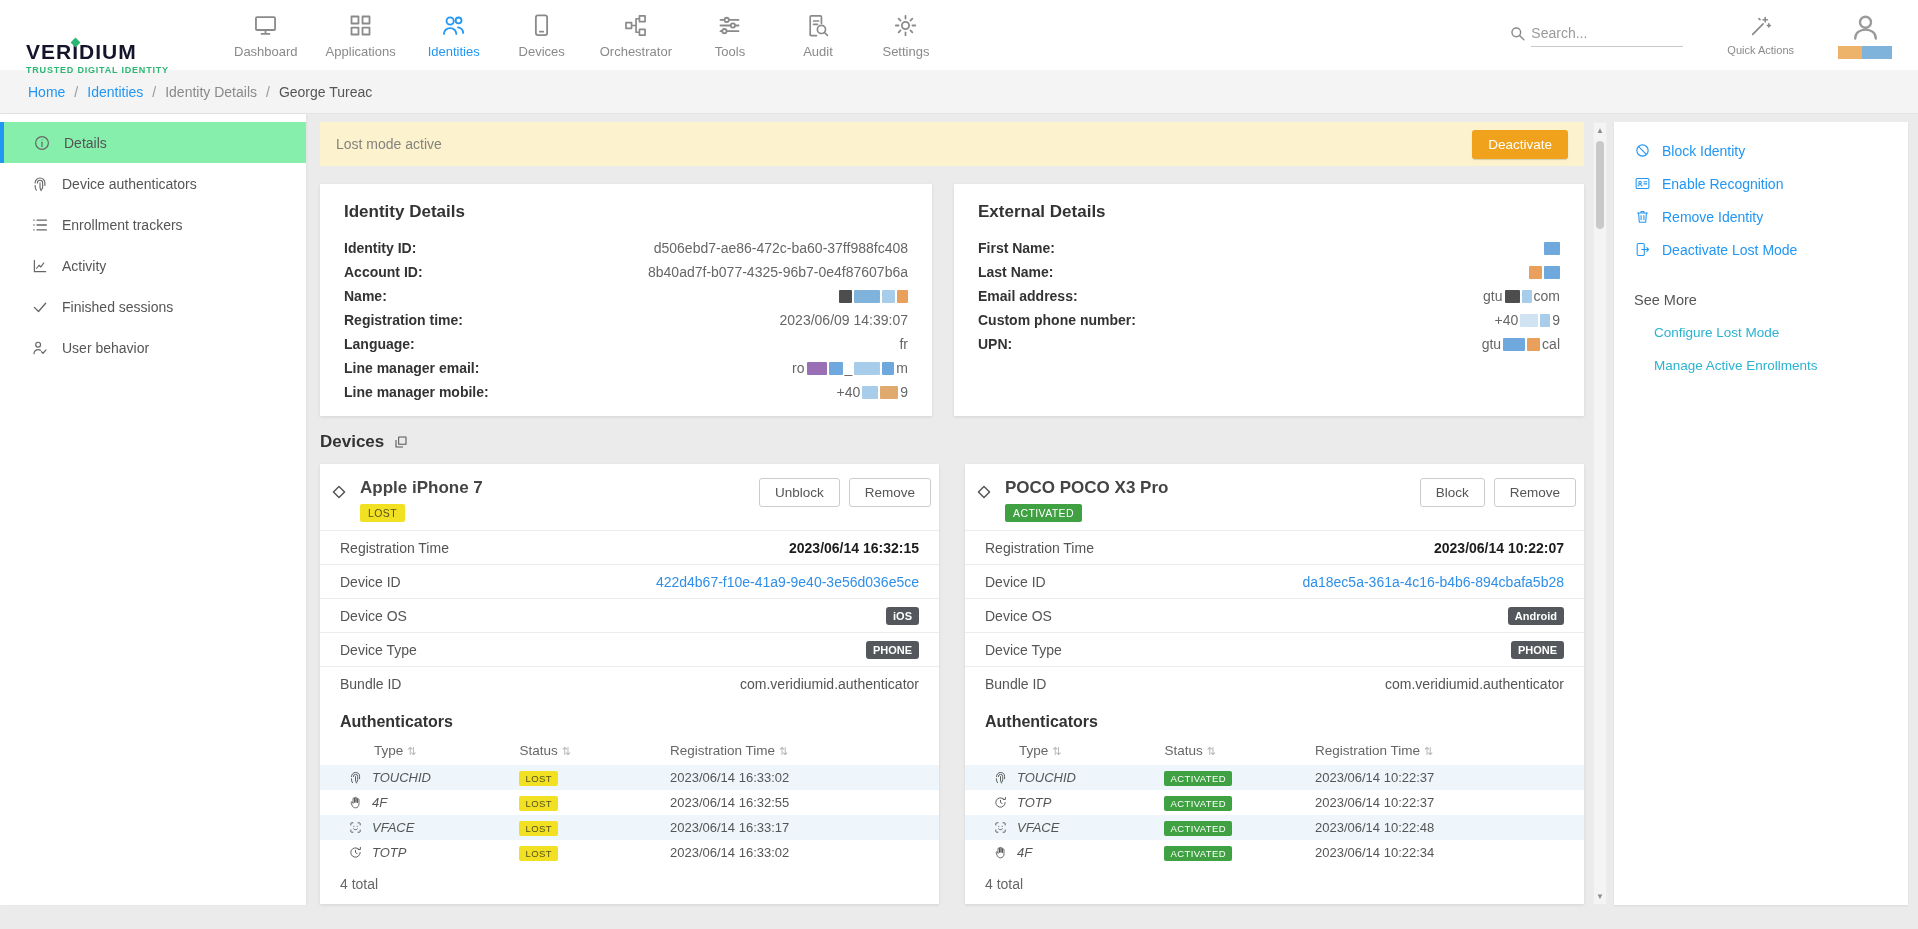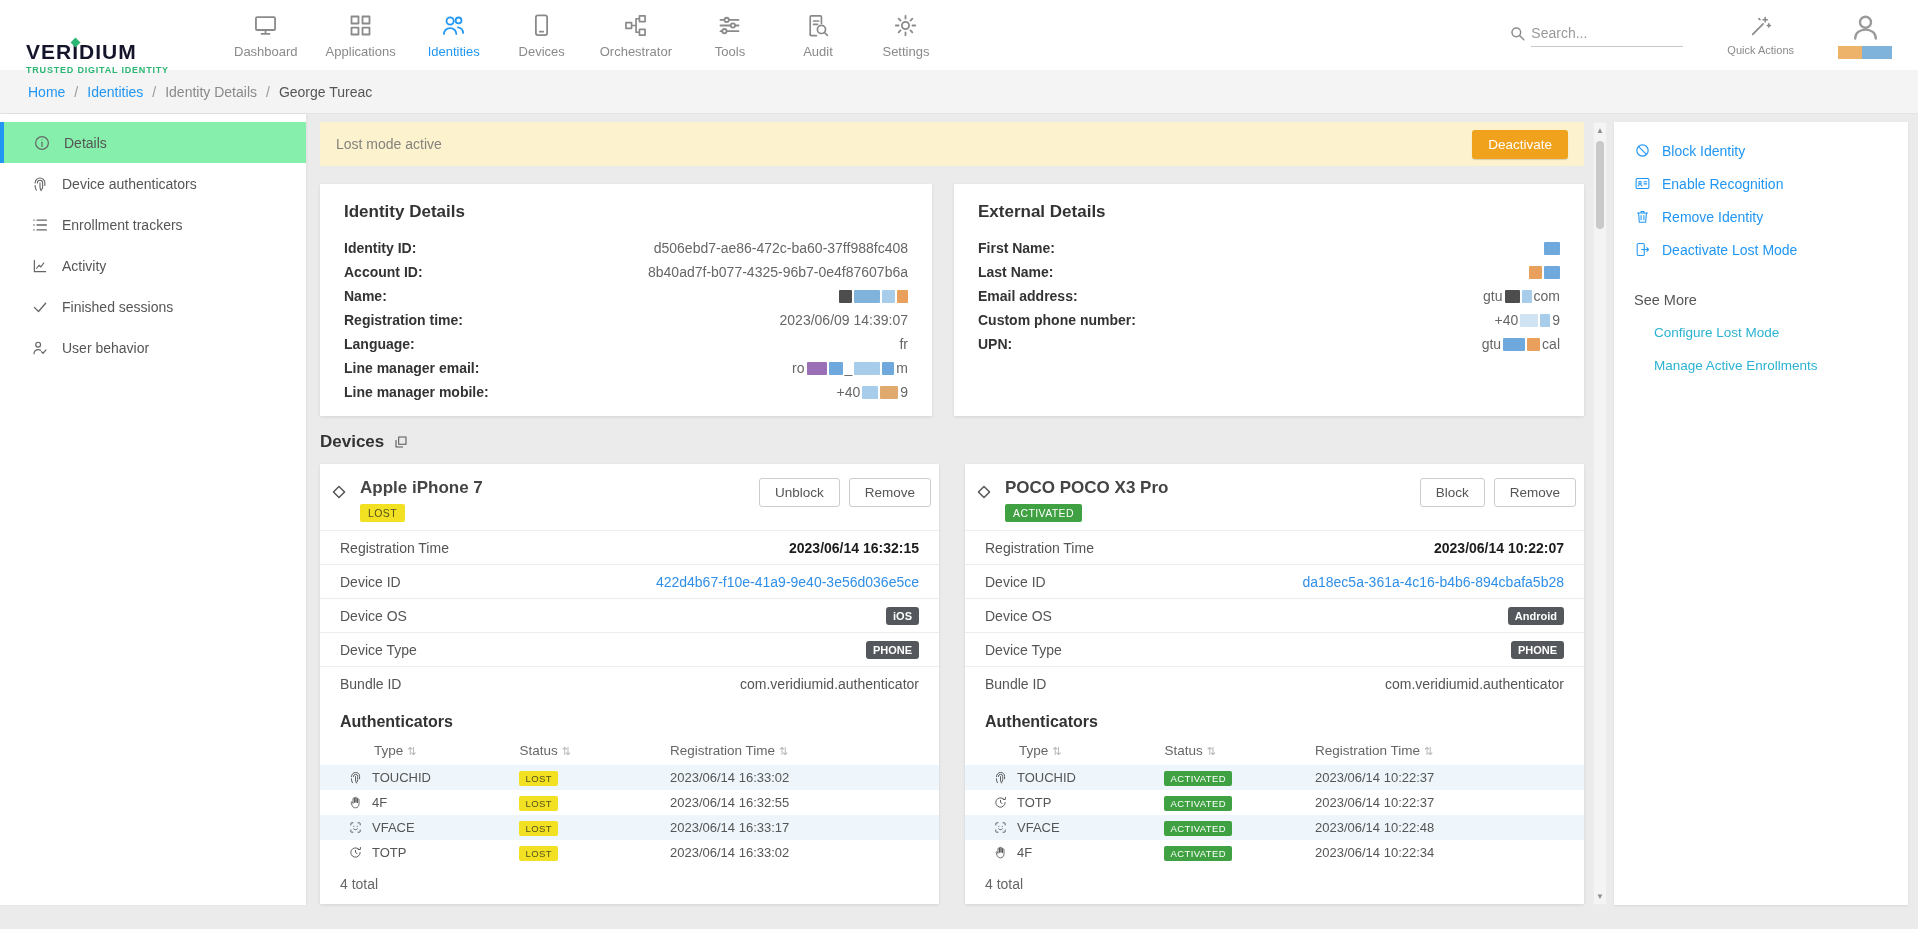--- a/index.html
+++ b/index.html
@@ -95,21 +95,21 @@
   .dev-value{color:#555;}
   .dev-value.bold{font-weight:bold;color:#1c1c1c;}
   .dev-value.link{color:#2f8fe8;cursor:pointer;text-decoration:none;}
   .dark-badge{background:var(--dark-badge);color:#fff;font-size:11px;font-weight:bold;padding:3px 7px;border-radius:3px;}
   .auth-title{font-size:16px;font-weight:bold;color:#333;margin:0;padding:13px 20px 9px;}
   .auth-head{display:grid;grid-template-columns:31% 26% 43%;padding:3px 20px 7px;color:#666;font-size:13.5px;}
   .auth-head .h-type{padding-left:34px;}
   .sort{font-size:11px;color:#b5b5b5;margin-left:4px;cursor:pointer;}
   .auth-row{display:grid;grid-template-columns:31% 26% 43%;align-items:center;padding:4px 20px;font-size:13px;color:#555;min-height:25px;}
   .auth-row.odd{background:#eef6fb;}
-  .cell-type{display:flex;align-items:center;gap:9px;padding-left:8px;}
+  .cell-type{display:flex;align-items:center;gap:9px;padding-left:8px;font-style:italic;}
   .cell-type .ic{width:15px;height:15px;color:#555;}
   .total{padding:11px 20px 4px;font-size:14px;color:#666;}
 
   
   .scrollbar{position:absolute;right:7px;top:8px;width:14px;height:783px;background:#f4f4f4;border:1px solid #ededed;display:flex;flex-direction:column;justify-content:space-between;align-items:center;}
   .sb-arrow{font-size:8px;color:#8d8d8d;padding:3px 0;cursor:pointer;}
   .sb-thumb{position:absolute;top:18px;left:2px;width:8px;height:88px;background:#c9c9c9;border-radius:4px;cursor:grab;}
 
   
   .right-panel{width:294px;margin:8px 10px 0 0;background:#fff;height:783px;box-shadow:0 1px 2px rgba(0,0,0,.08);padding:12px 0;}

